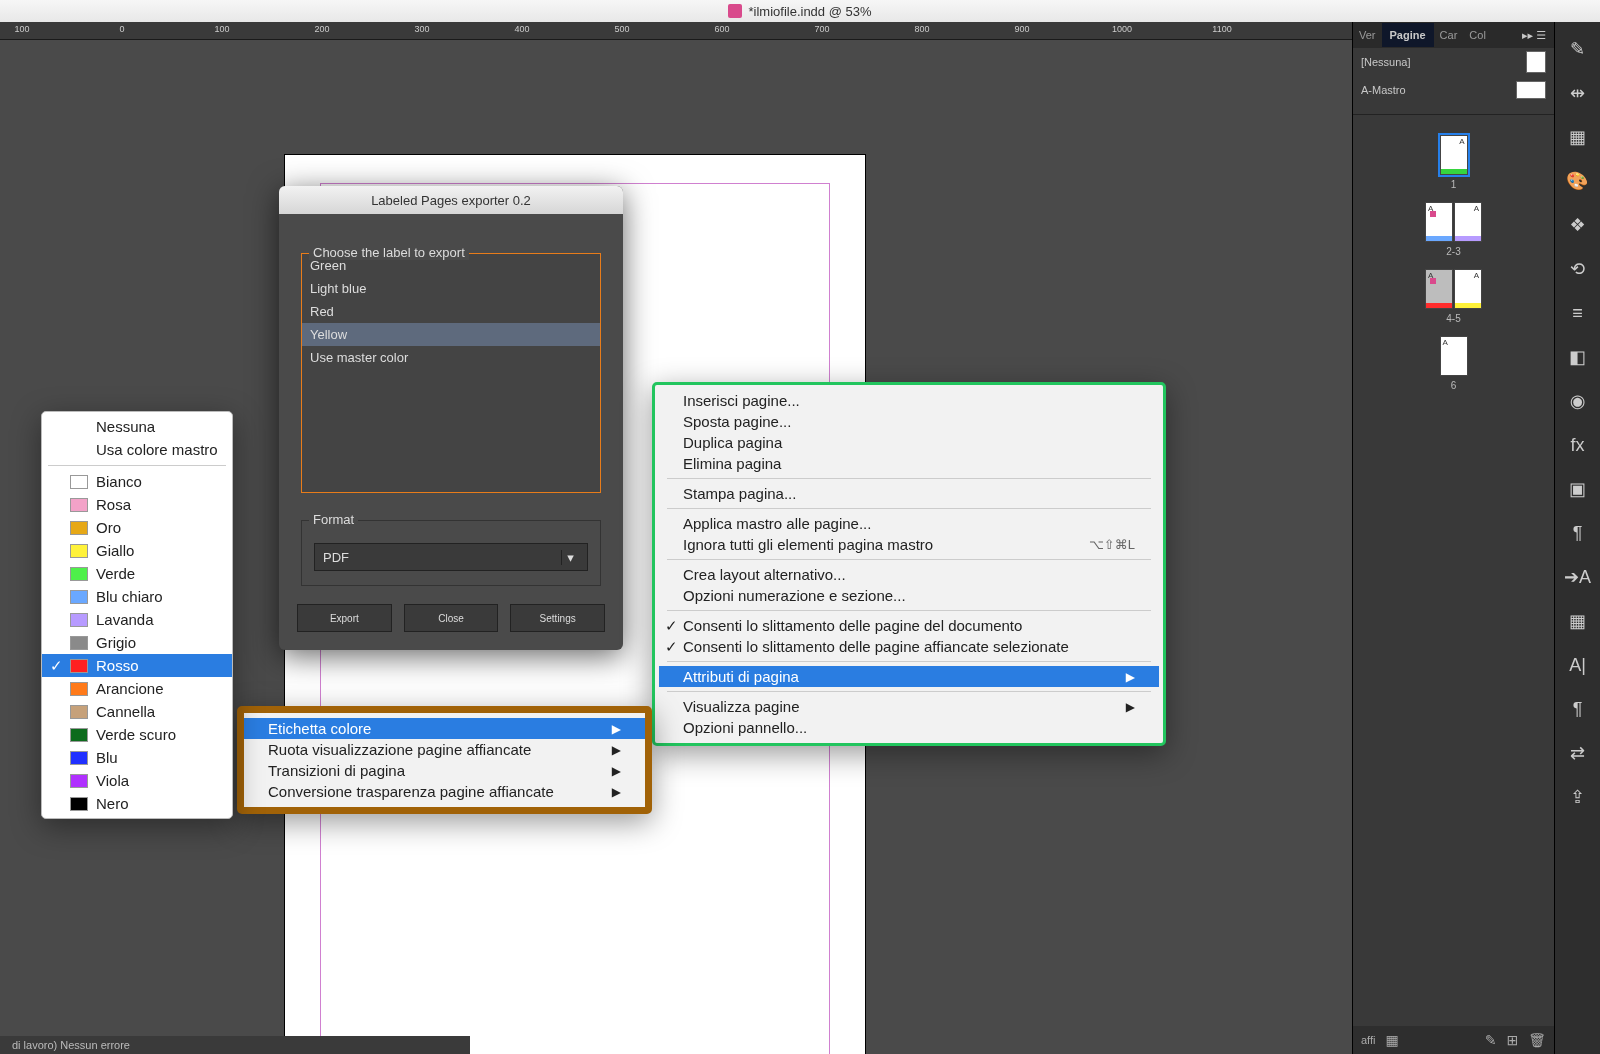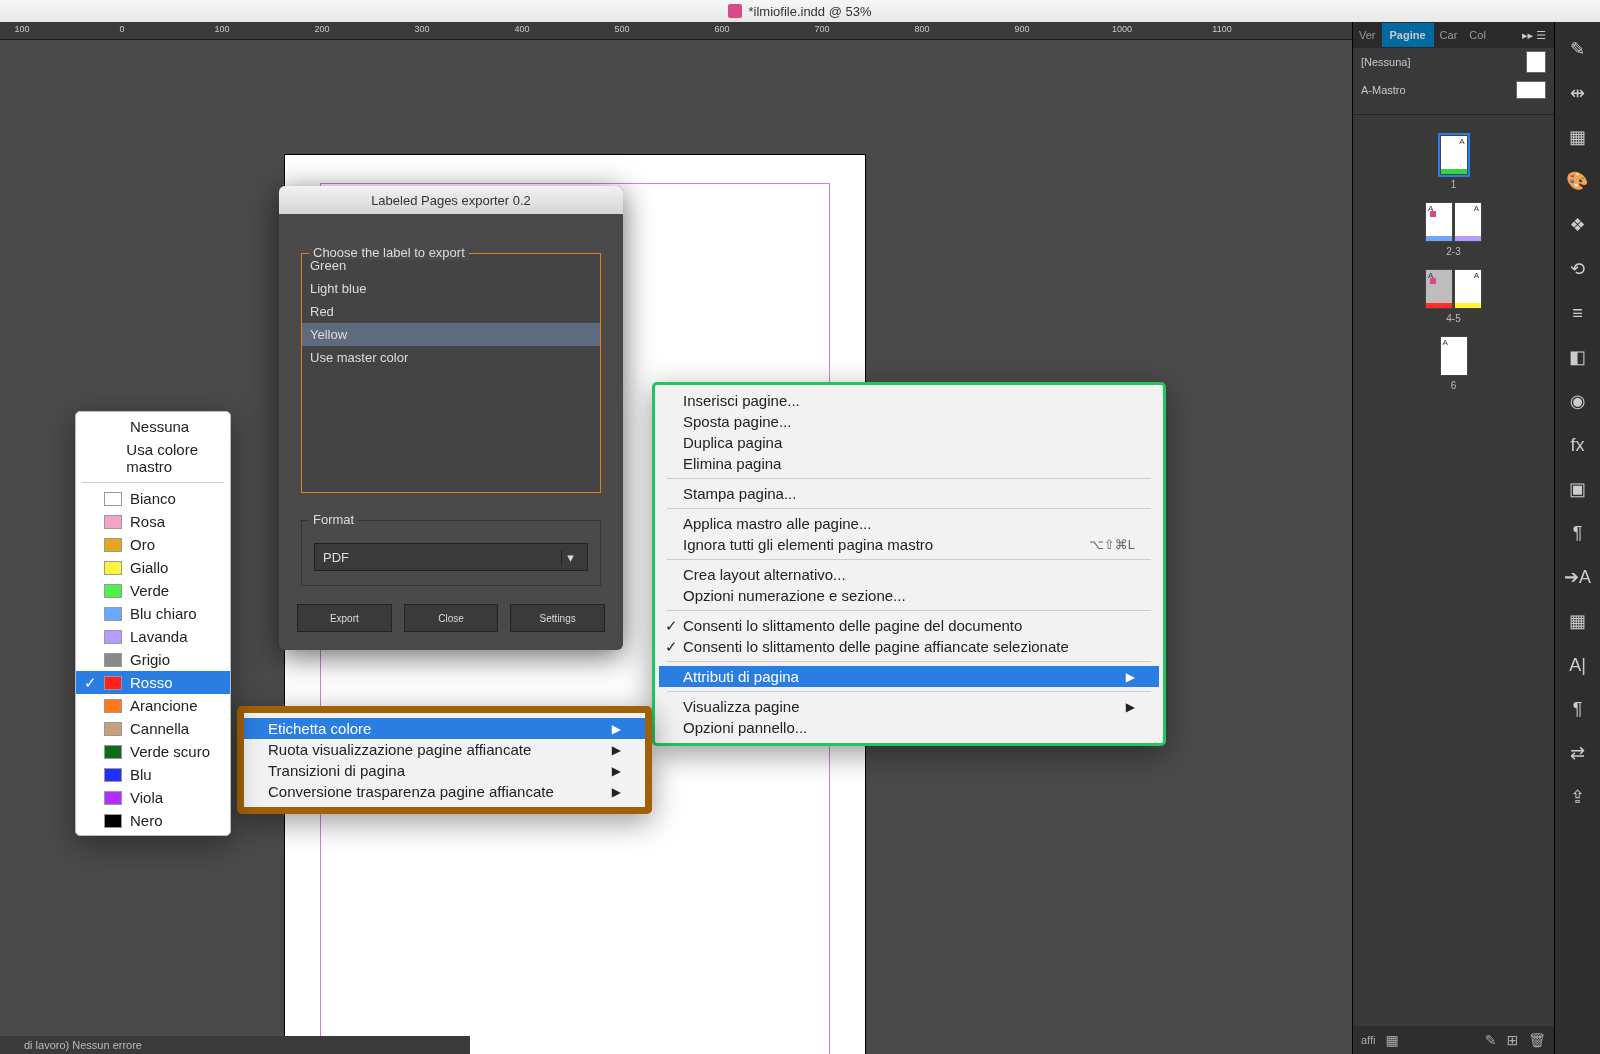--- a/index.html
+++ b/index.html
@@ -19,21 +19,21 @@
 .artboard .margin { position: absolute; top: 28px; left: 35px; right: 35px; bottom: 0; border: 1px solid #d080d0; }
 
 
 .rightdock { position: absolute; right: 0; top: 22px; bottom: 0; width: 46px; background: #2e2e2e; border-left: 1px solid #000; display: flex; flex-direction: column; align-items: center; gap: 22px; padding-top: 16px; }
 .rightdock .dicon { width: 22px; height: 22px; color: #ccc; display: flex; align-items: center; justify-content: center; font-size: 18px; cursor: pointer; }
 
 
 .pages-panel { position: absolute; right: 46px; top: 22px; width: 202px; bottom: 0; background: #393939; border-left: 1px solid #000; color: #c8c8c8; }
 .pages-tabs { height: 26px; background: #2a2a2a; display: flex; font-size: 11px; align-items: center; }
 .pages-tabs .tab { padding: 0 6px; opacity: .7; }
-.pages-tabs .tab.active { background: #0369a1; opacity: 1; font-weight: bold; padding: 6px 8px; }
+.pages-tabs .tab.active { background: #0f172a; opacity: 1; font-weight: bold; padding: 6px 8px; }
 .pages-tabs .more { margin-left: auto; padding: 0 8px; }
 .master-row { display: flex; align-items: center; padding: 4px 8px; font-size: 11px; height: 28px; }
 .master-row .thumb { width: 20px; height: 22px; background: #fff; margin-left: auto; border: 1px solid #666; }
 .master-row .dthumb { width: 30px; height: 18px; }
 .pages-divider { height: 1px; background: #222; margin: 10px 0; }
 .page-thumb-area { padding: 10px 0; display: flex; flex-direction: column; align-items: center; gap: 12px; }
 .pg { display: flex; gap: 2px; flex-direction: column; align-items: center; }
 .pg .row { display: flex; gap: 1px; }
 .pg .pthumb { width: 28px; height: 40px; background: #fff; border: 1px solid #444; position: relative; font-size: 8px; color: #333; }
 .pg .pthumb .a { position: absolute; top: 1px; right: 2px; }
@@ -70,30 +70,30 @@
 .ctx .mi.rel { position: relative; }
 .ctx .shortcut { margin-left: auto; font-size: 13px; color: #666; }
 
 
 .subctx { position: absolute; top: 706px; left: 237px; width: 415px; background: #f2f2f2; border: 7px solid #a16207; box-shadow: 0 8px 30px rgba(0,0,0,.4); font-size: 15px; color: #222; padding: 5px 0; border-radius: 5px; }
 .subctx .mi { padding: 2px 24px; cursor: pointer; display: flex; align-items: center; }
 .subctx .mi.highlight { background: #2a7de1; color: #fff; }
 .subctx .arrow { margin-left: auto; font-size: 12px; }
 
 
-.colormenu { position: absolute; top: 411px; left: 41px; width: 156px; background: #fff; border: 1px solid #bbb; box-shadow: 0 8px 30px rgba(0,0,0,.4); font-size: 15px; color: #222; padding: 3px 0; border-radius: 5px; margin-left: 34px; }
+.colormenu { position: absolute; top: 411px; left: 41px; width: 192px; background: #fff; border: 1px solid #bbb; box-shadow: 0 8px 30px rgba(0,0,0,.4); font-size: 15px; color: #222; padding: 3px 0; border-radius: 5px; }
 .colormenu .mi { padding: 3px 10px 3px 28px; display: flex; align-items: center; gap: 8px; cursor: pointer; position: relative; }
 .colormenu .mi.highlight { background: #2a7de1; color: #fff; }
 .colormenu .sw { width: 18px; height: 14px; border: 1px solid #999; }
 .colormenu .check { position: absolute; left: 8px; }
 .colormenu hr { border: 0; border-top: 1px solid #ccc; margin: 4px 6px; }
 .colormenu .noswatch .sw { visibility: hidden; }
 
 
-.statusbar { position: absolute; bottom: 0; left: 0; width: 470px; height: 18px; background: #3a3a3a; color: #bbb; font-size: 11px; display: flex; align-items: center; padding: 0 24px; }
+.statusbar { position: absolute; bottom: 0; left: 0; width: 470px; height: 18px; background: #3a3a3a; color: #bbb; font-size: 11px; display: flex; align-items: center; padding: 0 12px; }
 </style>
 </head>
 <body>
 
 <div class="titlebar">
   <span class="doc-icon"></span>
   <span>*ilmiofile.indd @ 53%</span>
 </div>
 
 <div class="ruler" id="ruler">

